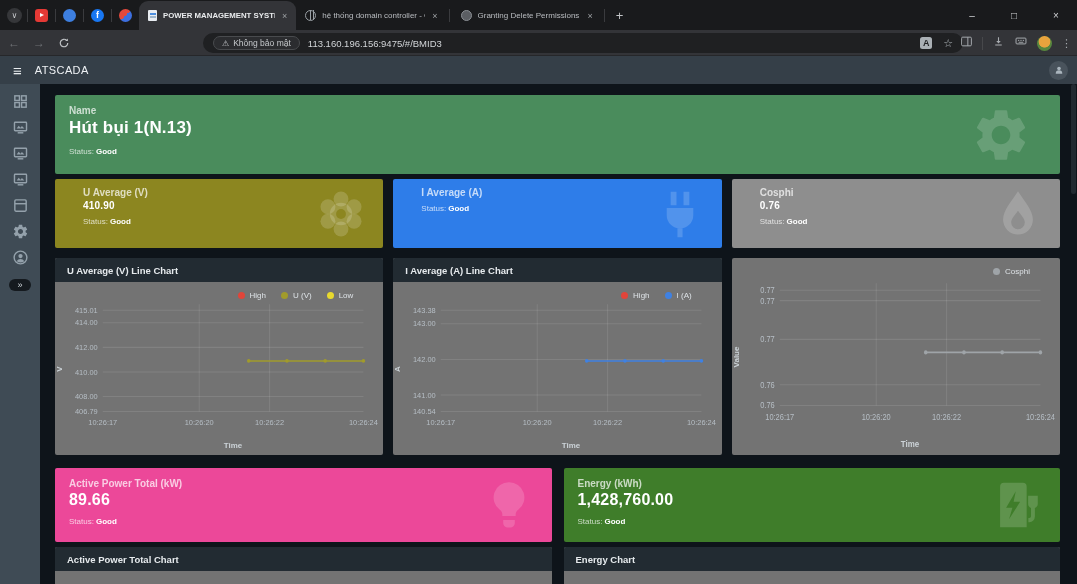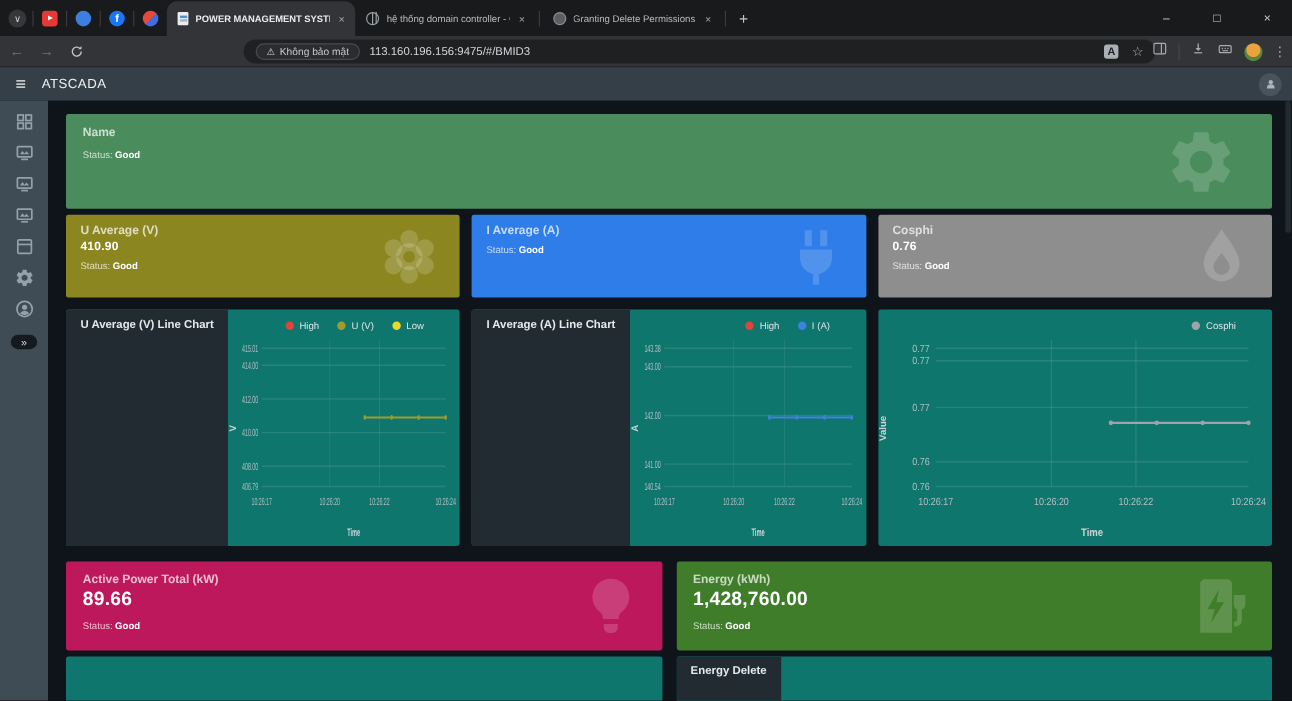--- a/index.html
+++ b/index.html
@@ -76,24 +76,24 @@
   .clabel{font-size:10px;font-weight:bold;color:rgba(255,255,255,.72)}
   .cvalue{font-size:10px;font-weight:bold;color:#fff;margin-top:2px;letter-spacing:.2px}
   .cstat{font-size:8px;color:rgba(255,255,255,.72)}
   .cstat b{color:#fff;margin-left:2px}
   .wm{position:absolute;top:50%;transform:translateY(-50%);color:rgba(255,255,255,.17)}
   .wm svg{display:block;width:100%;height:100%}
   .namecard{height:79px;padding:10px 14px}
   .namecard .cvalue{font-size:17px}
   .namecard .cstat{margin-top:9px}
   .row3{display:flex;gap:10px;margin-top:5px;height:69px}
-  .row3 .card{flex:1;padding:8px 12px}
+  .row3 .card{flex:1;padding:8px 28px}
   .row3 .cstat{margin-top:6px}
   .rowch{display:flex;gap:10px;margin-top:10px;height:197px}
-  .panel{background:#0f766e;border-radius:2px;display:flex;flex-direction:row;overflow:hidden;flex:1}
+  .panel{background:#737373;border-radius:2px;display:flex;flex-direction:column;overflow:hidden;flex:1}
   .ptitle{background:#222b32;font-size:9.5px;font-weight:bold;color:#e6eaed;padding:7px 12px 6px}
   .pbody{position:relative;flex:1;overflow:hidden}
   .legend{position:absolute;top:9px;right:30px;display:flex;gap:15px;align-items:center;z-index:2}
   .litem{display:flex;gap:5px;align-items:center;font-size:8px;color:#dde2e6}
   .ldot{width:7px;height:7px;border-radius:50%}
   .ylab{position:absolute;left:-16px;top:50%;width:40px;text-align:center;transform:translateY(-50%) rotate(-90deg);
     font-size:8px;font-weight:bold;color:#ccd3d8}
   svg.plot{position:absolute;inset:0;width:100%;height:100%}
   .row2{display:flex;gap:12px;margin-top:13px;height:74px}
   .row2 .card{flex:1;padding:10px 14px}
@@ -262,20 +262,21 @@
           <circle cx="12" cy="10" r="3" fill="currentColor"></circle>
           <path fill="currentColor" d="M6.8 17.2c1.2-2 3-3 5.2-3s4 1 5.2 3a9 9 0 01-10.4 0z"></path>
         </svg>
       </div>
       <div class="expand">»</div>
     </div>
 
   <div class="content" id="content">
       <div class="card namecard" style="background: rgb(74, 140, 92); --cbg: #4a8c5c;">
         <div class="clabel">Name</div>
+        <div class="cvalue">Hút bụi 1(N.13)</div>
         <div class="cstat"><span>Status:</span><b>Good</b></div>
         <span class="wm" style="height: 62px; width: 62px; right: 28px;">
           <svg viewBox="0 0 24 24" fill="currentColor">
             <path d="M19.14 12.94c.04-.3.06-.61.06-.94s-.02-.64-.07-.94l2.03-1.58c.18-.14.23-.41.12-.61l-1.92-3.32c-.12-.22-.37-.29-.59-.22l-2.39.96c-.5-.38-1.03-.7-1.62-.94l-.36-2.54c-.04-.24-.24-.41-.48-.41h-3.84c-.24 0-.43.17-.47.41l-.36 2.54c-.59.24-1.13.57-1.62.94l-2.39-.96c-.22-.08-.47 0-.59.22L2.74 8.87c-.12.21-.08.47.12.61l2.03 1.58c-.05.3-.09.63-.09.94s.02.64.07.94l-2.03 1.58c-.18.14-.23.41-.12.61l1.92 3.32c.12.22.37.29.59.22l2.39-.96c.5.38 1.03.7 1.62.94l.36 2.54c.05.24.24.41.48.41h3.84c.24 0 .44-.17.47-.41l.36-2.54c.59-.24 1.13-.56 1.62-.94l2.39.96c.22.08.47 0 .59-.22l1.92-3.32c.12-.22.07-.47-.12-.61l-2.01-1.58zM12 15.6c-1.98 0-3.6-1.62-3.6-3.6s1.62-3.6 3.6-3.6 3.6 1.62 3.6 3.6-1.62 3.6-3.6 3.6z"></path>
           </svg>
         </span>
       </div>
       <div class="row3">
         <div class="card" style="background: rgb(140, 134, 32); --cbg: #8c8620;">
           <div class="clabel">U Average (V)</div>
@@ -431,21 +432,21 @@
               <circle cx="194.72000000000003" cy="81.93258426966311" r="1.8" fill="#9fa4a8"></circle>
               <circle cx="233.14666666666668" cy="81.93258426966311" r="1.8" fill="#9fa4a8"></circle>
               <circle cx="271.5733333333333" cy="81.93258426966311" r="1.8" fill="#9fa4a8"></circle>
               <circle cx="310" cy="81.93258426966311" r="1.8" fill="#9fa4a8"></circle>
               <text x="179" y="164" text-anchor="middle" font-size="8" font-weight="bold" fill="#ccd3d8">Time</text>
             </svg>
           </div>
         </div>
       </div>
       <div class="row2">
-        <div class="card" style="background: #be185d; --cbg: #e8837e;">
+        <div class="card" style="background: #ec4899; --cbg: #e8837e;">
           <div class="clabel">Active Power Total (kW)</div>
           <div class="cvalue">89.66</div>
           <div class="cstat"><span>Status:</span><b>Good</b></div>
           <span class="wm" style="height: 58px; width: 58px; right: 14px;">
             <svg viewBox="0 0 24 24" fill="currentColor">
               <path d="M12 2.6a6.3 6.3 0 00-3.9 11.3c.7.55 1.15 1.25 1.15 2.1v.5h5.5v-.5c0-.85.45-1.55 1.15-2.1A6.3 6.3 0 0012 2.6zM9.6 18.2h4.8v1.2a1.9 1.9 0 01-1.9 1.9h-1a1.9 1.9 0 01-1.9-1.9z"></path>
             </svg>
           </span>
         </div>
         <div class="card" style="background: rgb(63, 125, 42); --cbg: #3f7d2a;">
@@ -454,21 +455,22 @@
           <div class="cstat"><span>Status:</span><b>Good</b></div>
           <span class="wm" style="height: 58px; width: 58px; right: 14px;">
             <svg viewBox="0 0 24 24" fill="currentColor">
               <path fill-rule="evenodd" d="M6.6 2.8h7.8a1.6 1.6 0 011.6 1.6v16.8H5V4.4a1.6 1.6 0 011.6-1.6zm4.9 3.5l-4 6.8h2.6l-1.4 4.8 4.6-7.2h-2.7zM18.2 8.2h2.4v3.3a1.8 1.8 0 01-1.2 1.7v3.6a2.3 2.3 0 01-2.3 2.3h-.4v-1.7h.4a.7.7 0 00.7-.7v-3.5a1.8 1.8 0 01-1.2-1.7V8.2z"></path>
             </svg>
           </span>
         </div>
       </div>
       <div class="rowbc">
         <div class="panel">
+          <div class="ptitle">Active Power Total Chart</div>
           <div class="pbody"></div>
         </div>
         <div class="panel">
-          <div class="ptitle">Energy Delete</div>
+          <div class="ptitle">Energy Chart</div>
           <div class="pbody"></div>
         </div>
       </div>
     </div>
 </div>
 
 </body></html>

